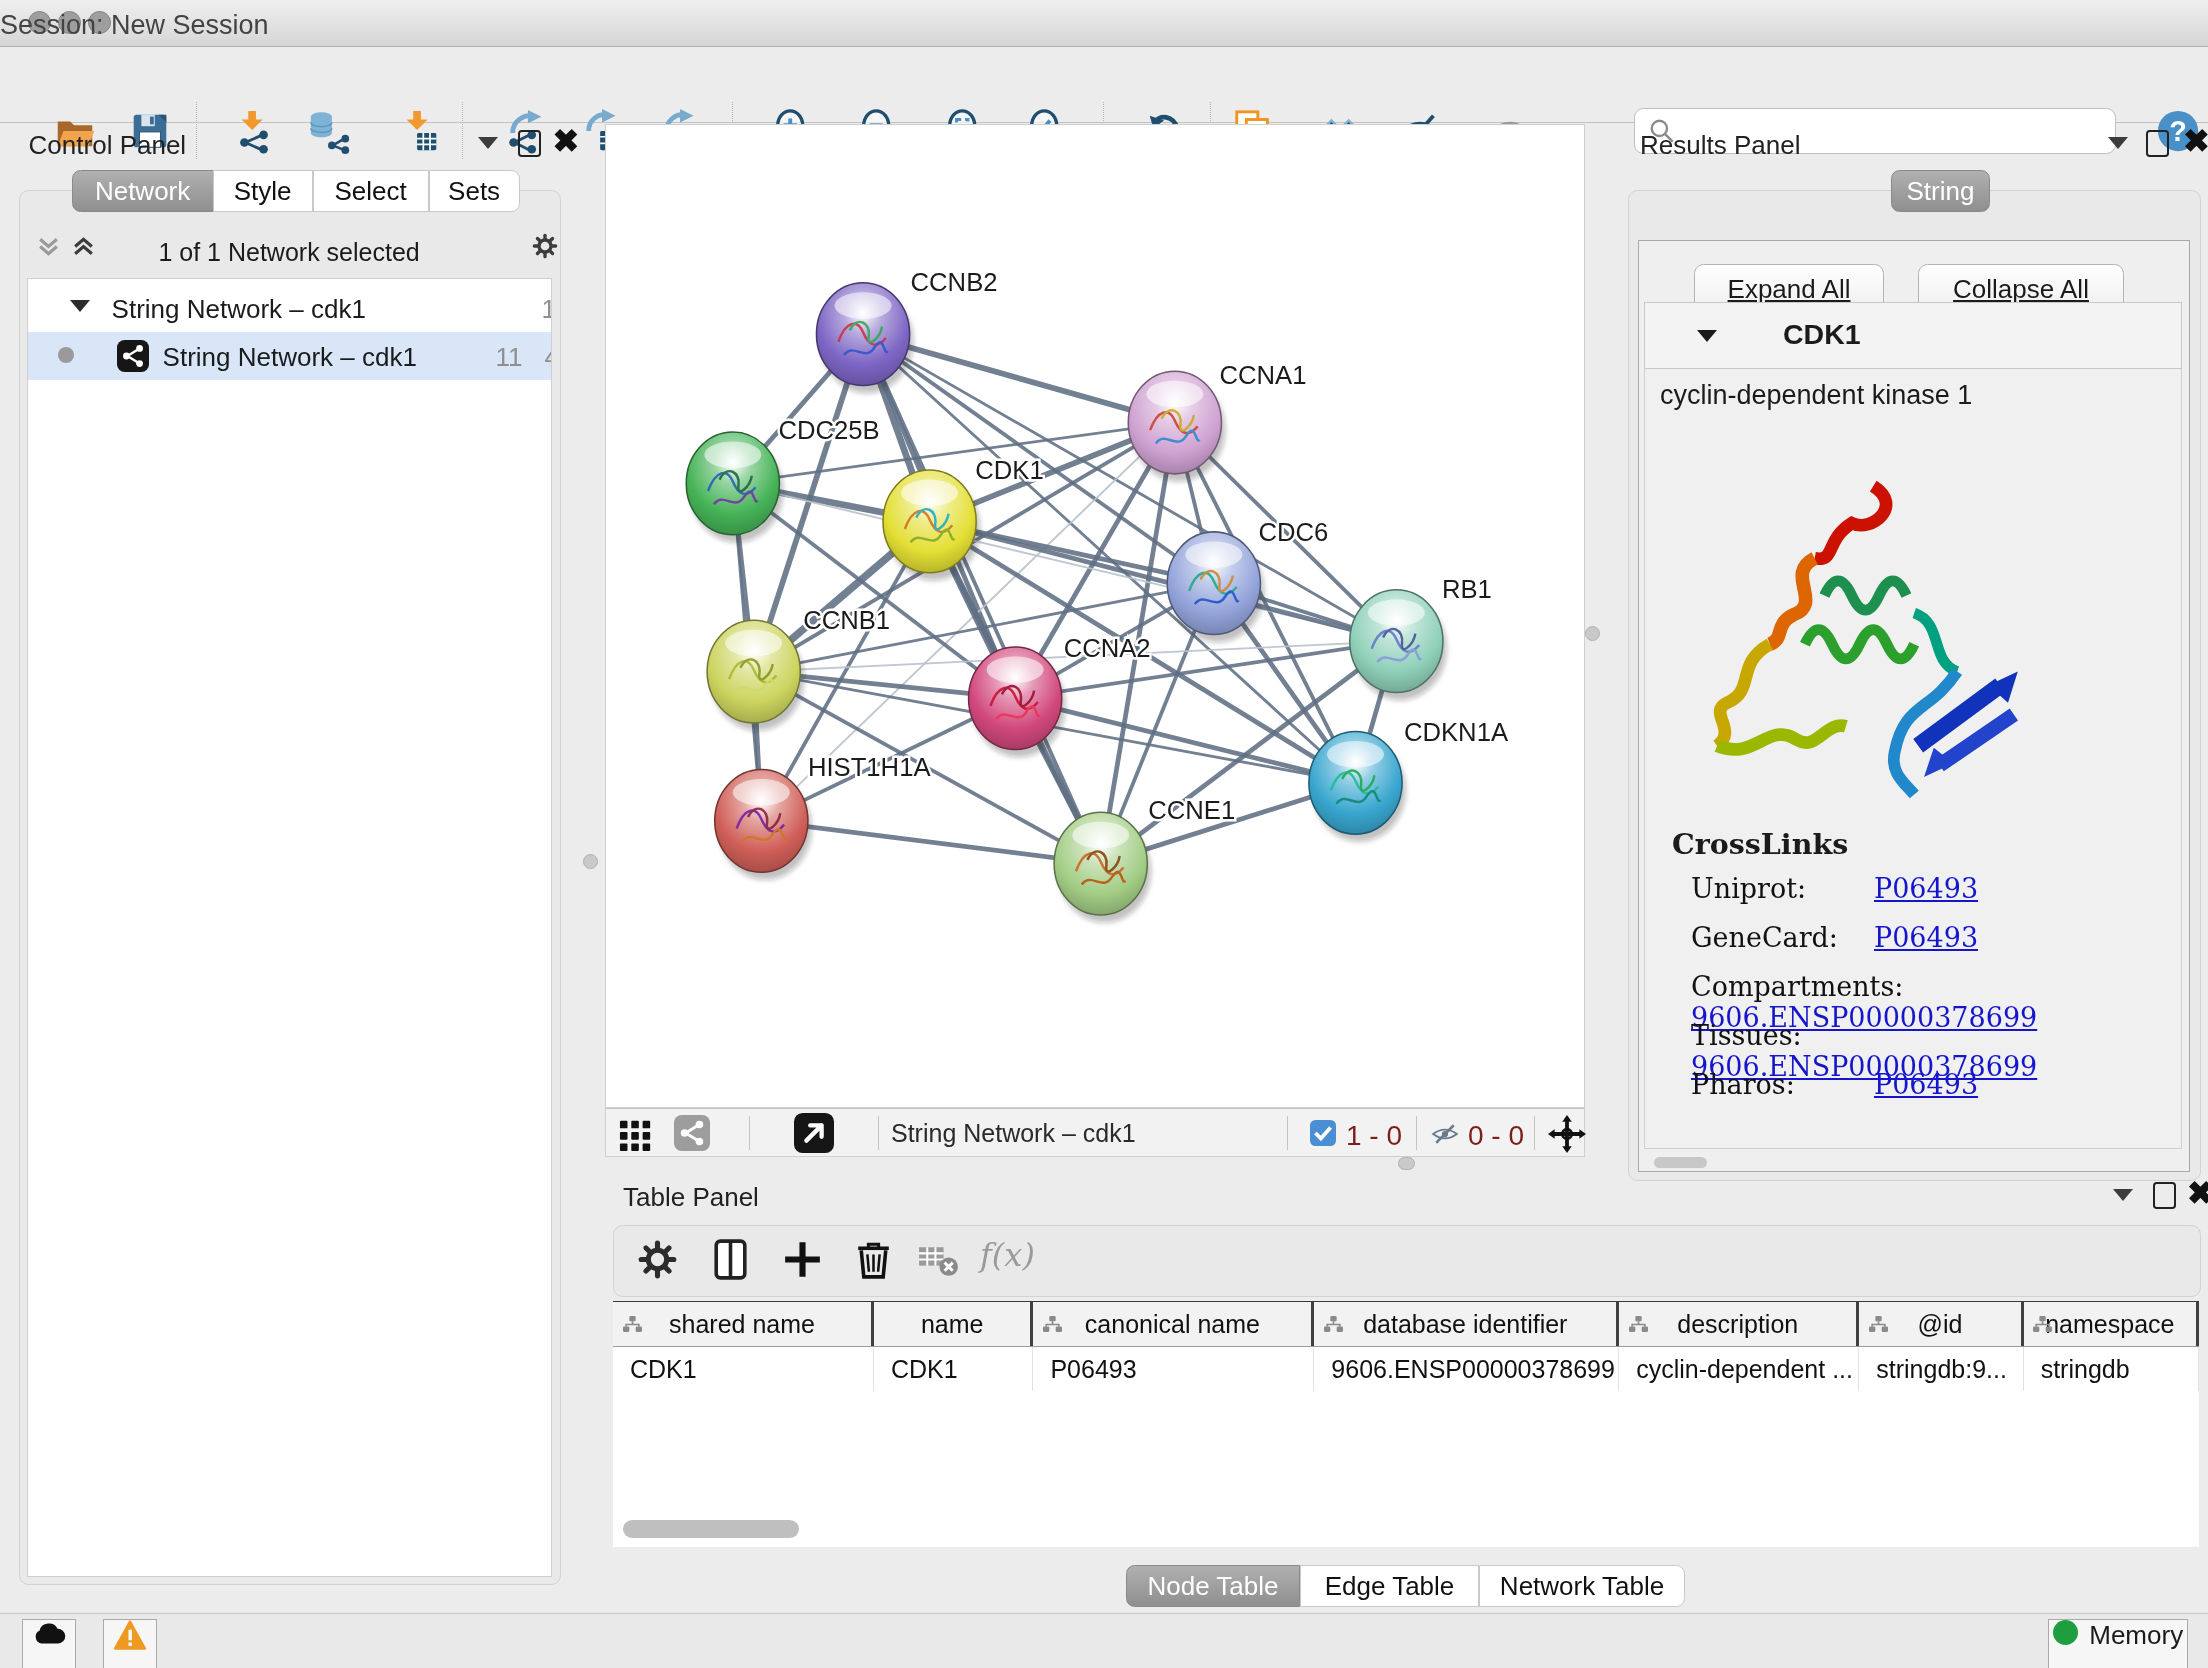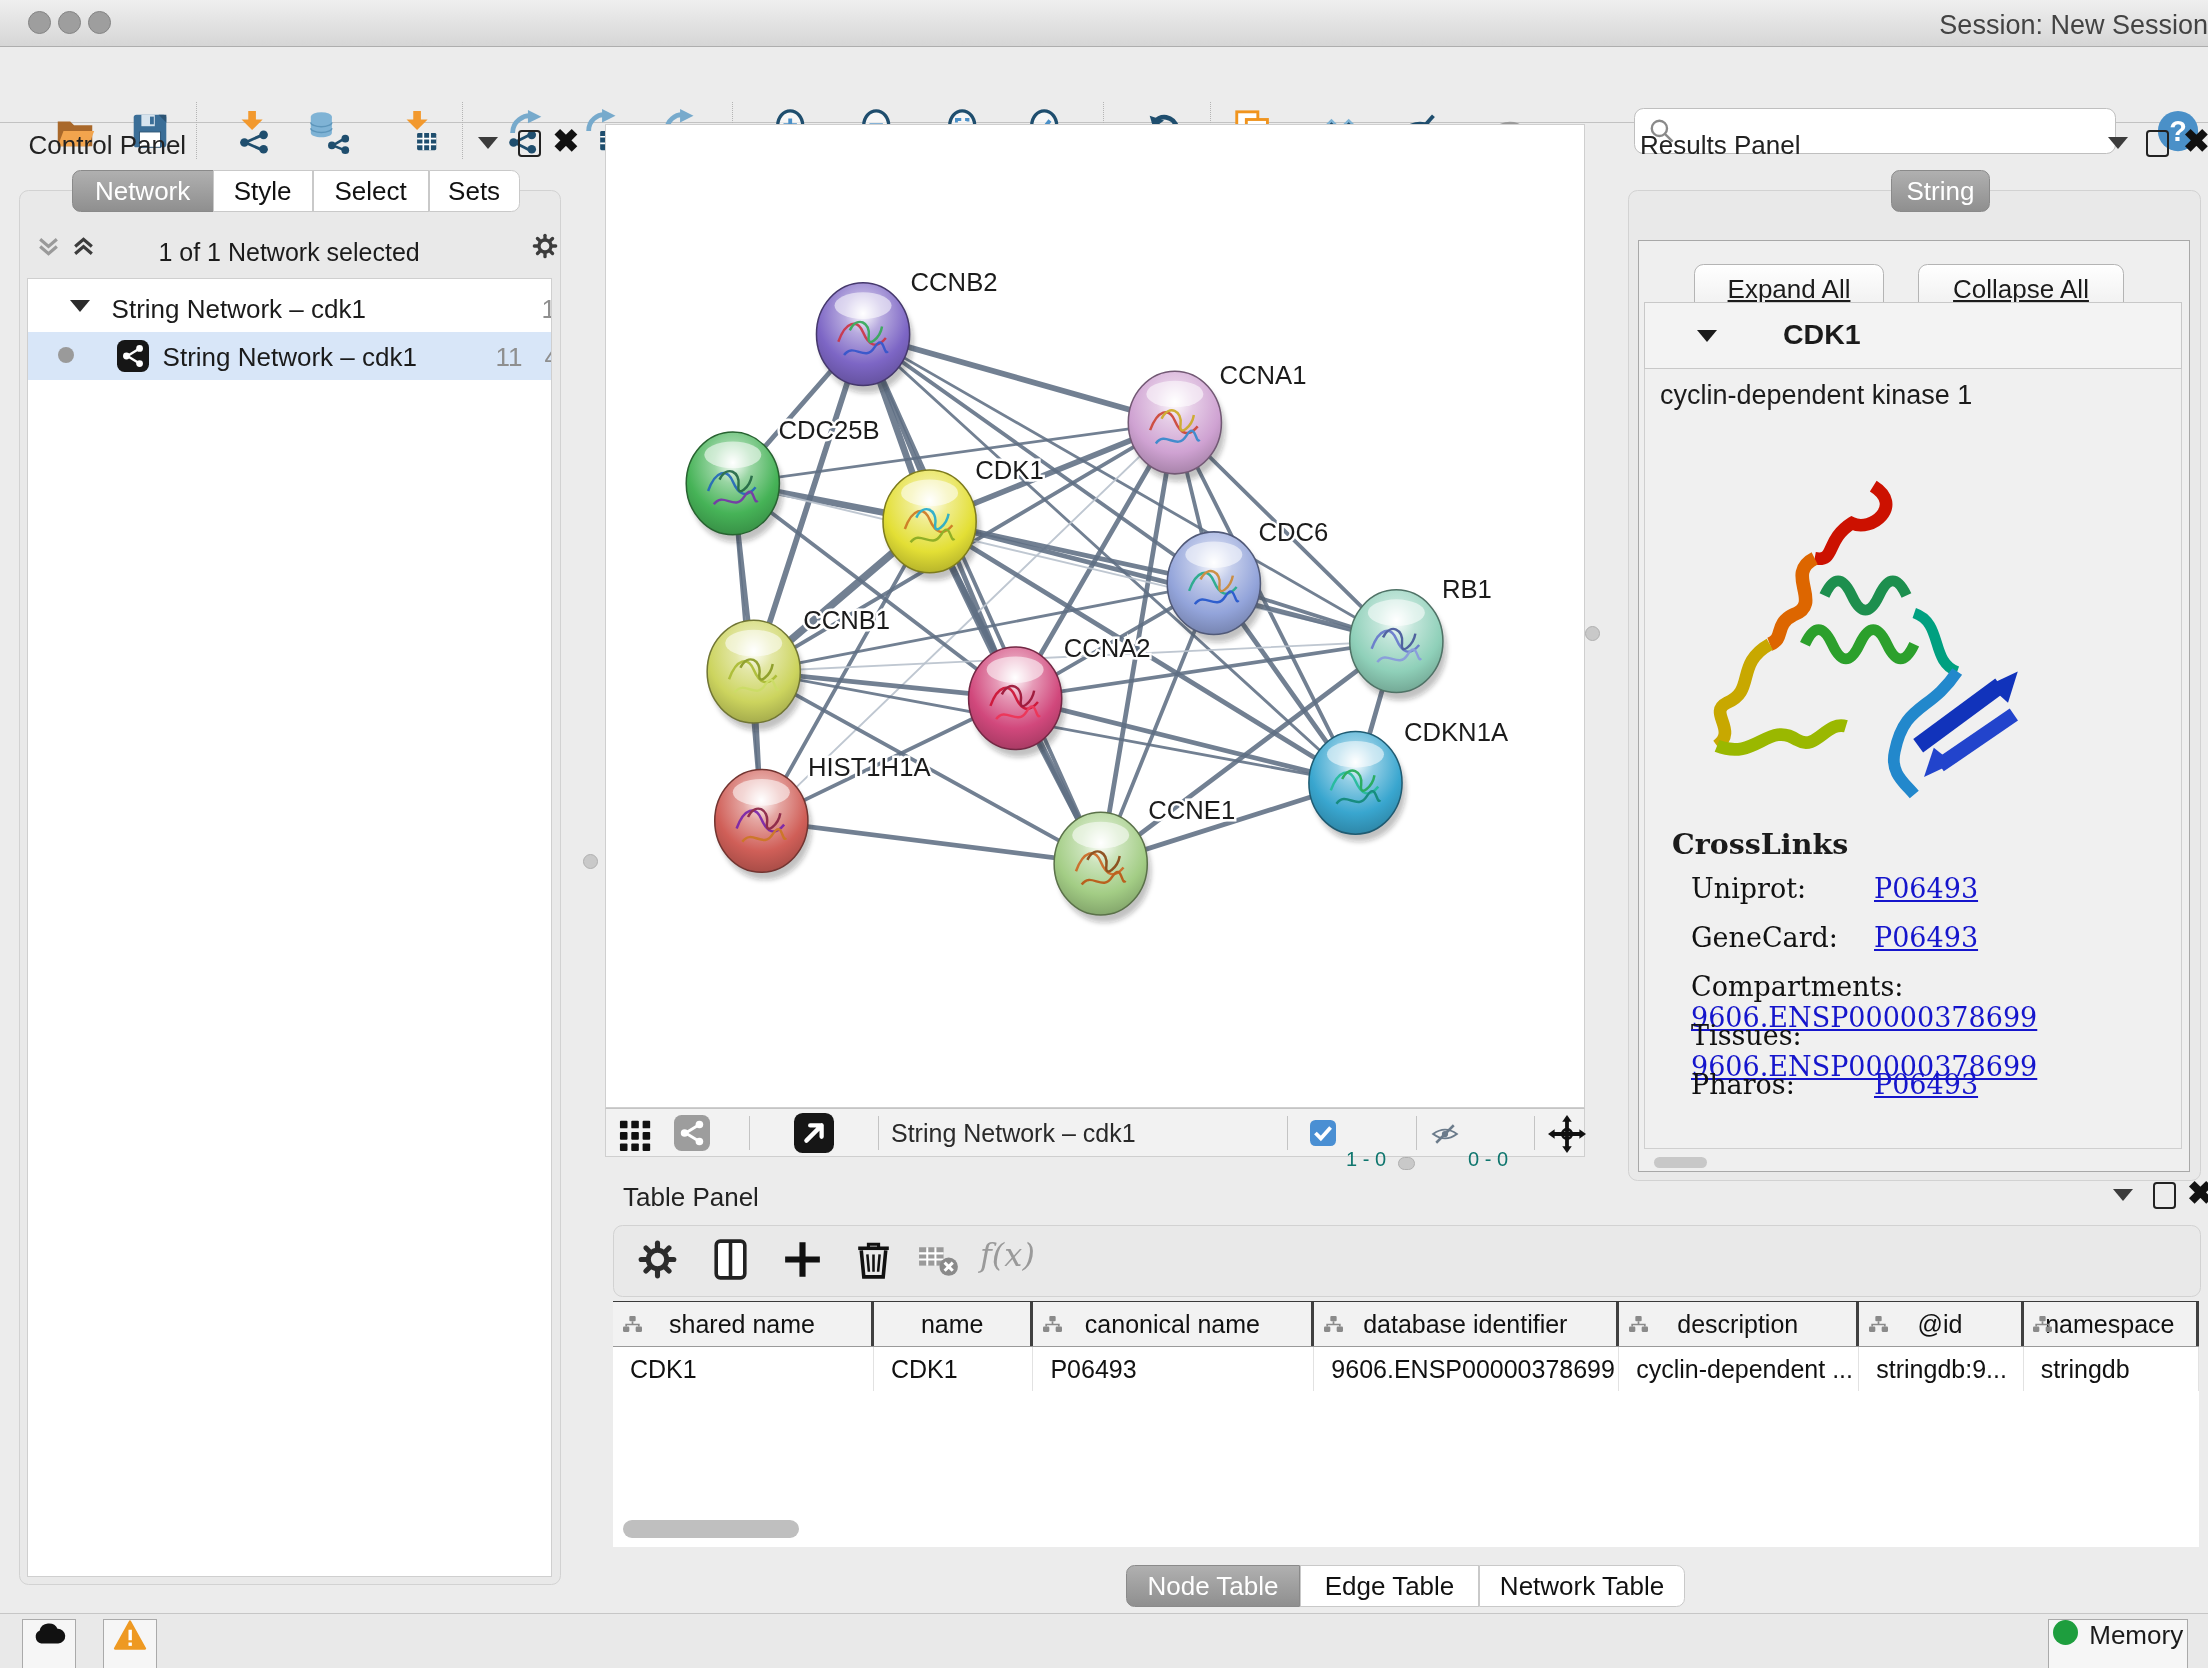--- a/index.html
+++ b/index.html
@@ -3,21 +3,21 @@
 <meta charset="utf-8">
 <style>
   html,body{margin:0;padding:0;}
   body{width:2208px;height:1668px;position:relative;overflow:hidden;background:#ececec;
        font-family:"Liberation Sans",sans-serif;color:#1b1b1b;}
   .abs{position:absolute;}
   
   #titlebar{left:0;top:0;width:2208px;height:46px;background:linear-gradient(#efefef,#d6d6d6);
             border-bottom:1px solid #aeaeae;}
   .tlight{width:21px;height:21px;border-radius:50%;background:#9e9e9e;border:1px solid #848484;top:11.4px;}
-  #win-title{width:100%;text-align:right;top:9.5px;font-size:27px;color:#434343;}
+  #win-title{width:100%;text-align:left;top:9.5px;font-size:27px;color:#434343;}
   
   #toolbar{left:0;top:47px;width:2208px;height:75px;background:#ececec;border-bottom:1px solid #c2c2c2;}
   .tbi{width:53px;height:53px;top:57px;cursor:pointer;}
   .tbi svg{width:46px;height:46px;margin:3.8px;}
   .tbsep{width:0;top:55px;height:57px;border-left:1.9px dotted #b4b4b4;}
   #search-box{left:1634px;top:61px;width:480px;height:44px;background:#fff;border:1px solid #bfbfbf;
               border-radius:9.5px;display:flex;align-items:center;}
   #search-box input{border:none;outline:none;font-size:24px;flex:1;background:transparent;font-family:"Liberation Sans",sans-serif;}
   
   .panel-title{font-size:26px;color:#222;}
@@ -32,21 +32,21 @@
   
   .numgray{color:#8f8f8f;font-size:26px;}
   #net-row-selected{background:#d8e6f8;}
   .cp-row{position:absolute;left:0;width:100%;height:48px;}
   .share-badge{width:32px;height:32px;border-radius:7.6px;background:#161616;}
   
   #net-canvas{left:605px;top:124px;width:980px;height:984px;background:#fff;border:1px solid #cfcfcf;box-sizing:border-box;}
   #net-footer{left:605px;top:1108px;width:980px;height:49px;background:#f2f2f2;border:1px solid #cfcfcf;
               border-top:1px solid #c4c4c4;box-sizing:border-box;}
   .nf-sep{width:0;height:34px;border-left:1px solid #c4c4c4;top:6.7px;}
-  .nf-count{font-size:20px;color:#0f766e;top:10.5px;margin-top:28px;}
+  .nf-count{font-size:28px;color:#7f1d1d;top:10.5px;}
   
   #rp-inner{left:1638px;top:240px;width:552px;height:932px;background:#efefef;border:1.9px solid #a8a8a8;box-sizing:border-box;}
   .rp-btn{height:48px;background:linear-gradient(#ffffff,#eeeeee);border:1px solid #b4b4b4;border-radius:9.5px;
           font-size:26px;display:flex;align-items:center;justify-content:center;cursor:pointer;text-decoration:underline;}
   #gene-header{left:1644px;top:302px;width:538px;height:67px;background:#f3f3f3;border:1px solid #c8c8c8;box-sizing:border-box;}
   #gene-content{left:1644px;top:369px;width:538px;height:780px;background:#f0f0f0;border:1px solid #cfcfcf;
                 border-top:none;box-sizing:border-box;}
   .serif{font-family:"DejaVu Serif",serif;}
   .xlink{color:#1515cc;text-decoration:underline;font-size:27px;}
   .xlabel{font-size:27px;color:#111;}

